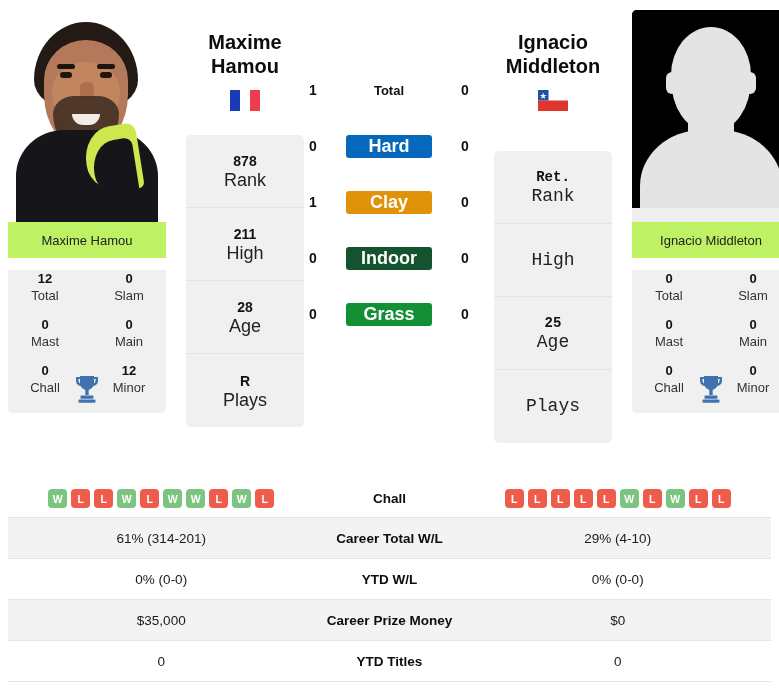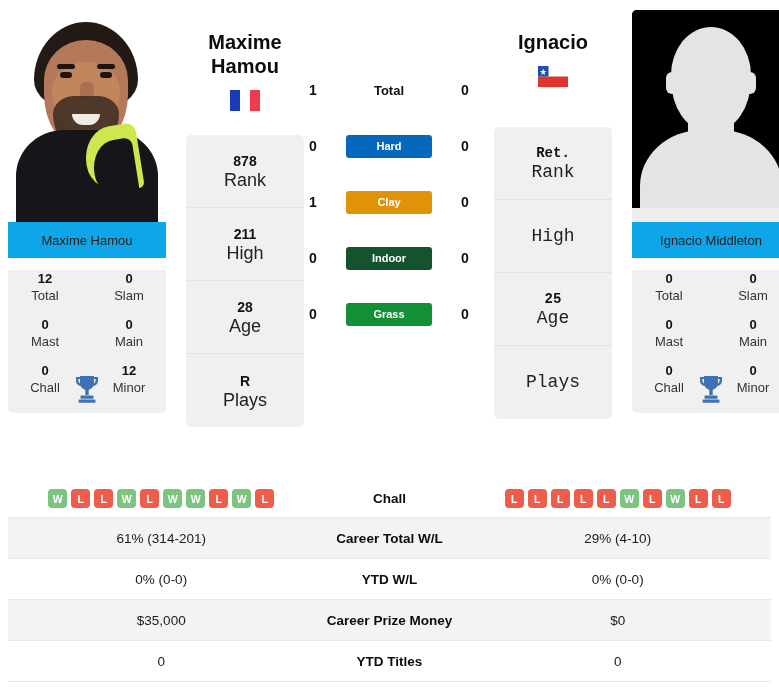--- a/index.html
+++ b/index.html
@@ -113,21 +113,21 @@
     width: 142px; height: 78px; background: #e4e4e4;
     border-radius: 62px 62px 0 0 / 56px 56px 0 0;
   }
   .sil-floor {
     position: absolute; left: 0; right: 0; bottom: 0; height: 14px;
     background: #efefef;
   }
 
   .photo-caption {
     width: 158px;
-    background: #0ea5e9;
+    background: #bef264;
     text-align: center;
     font-size: 13px;
     color: #222;
     padding: 11px 4px 10px 4px;
   }
   .trophy-grid {
     width: 158px;
     background: #f0f0f0;
     border-radius: 0 0 5px 5px;
     position: relative;
@@ -173,21 +173,21 @@
   
   .surf-col { width: 170px; flex: 0 0 170px; padding-top: 52px; }
   .surf-row {
     display: flex; align-items: center; justify-content: space-between;
     height: 56px;
   }
   .surf-num { width: 18px; text-align: center; font-size: 14px; font-weight: bold; color: #111; }
   .surf-pill {
     width: 86px; height: 23px; border-radius: 3px;
     display: flex; align-items: center; justify-content: center;
-    color: #ffffff; font-size: 11px; font-weight: bold;
+    color: #ffffff; font-size: 18px; font-weight: bold;
   }
   .surf-pill.plain {
     background: transparent; color: #111; font-weight: bold; font-size: 13px;
   }
 
   
   .stats { width: 763px; margin: 8px auto 0 auto; }
   .st-row {
     display: flex; align-items: center;
     height: 41px;
@@ -333,20 +333,21 @@
       <div class="surf-row">
         <div class="surf-num">0</div>
         <div class="surf-pill" style="background:#139036">Grass</div>
         <div class="surf-num">0</div>
       </div>
     </div>
 
     <div class="rank-col">
       <div class="name-block">
         <div class="player-name">Ignacio</div>
+        <div class="player-name">Middleton</div>
         <svg class="flag" viewBox="0 0 30 21">
           <rect x="0" y="0" width="30" height="10.5" fill="#ffffff"></rect>
           <rect x="0" y="10.5" width="30" height="10.5" fill="#e0352c"></rect>
           <rect x="0" y="0" width="10.5" height="10.5" fill="#1f4fa8"></rect>
           <polygon points="5.2,2.6 6,5 8.5,5 6.5,6.5 7.3,8.9 5.2,7.4 3.1,8.9 3.9,6.5 1.9,5 4.4,5" fill="#ffffff"></polygon>
         </svg>
       </div>
       <div class="rank-card right-offset">
         <div class="rank-row">
           <div class="rank-val">Ret.</div>

